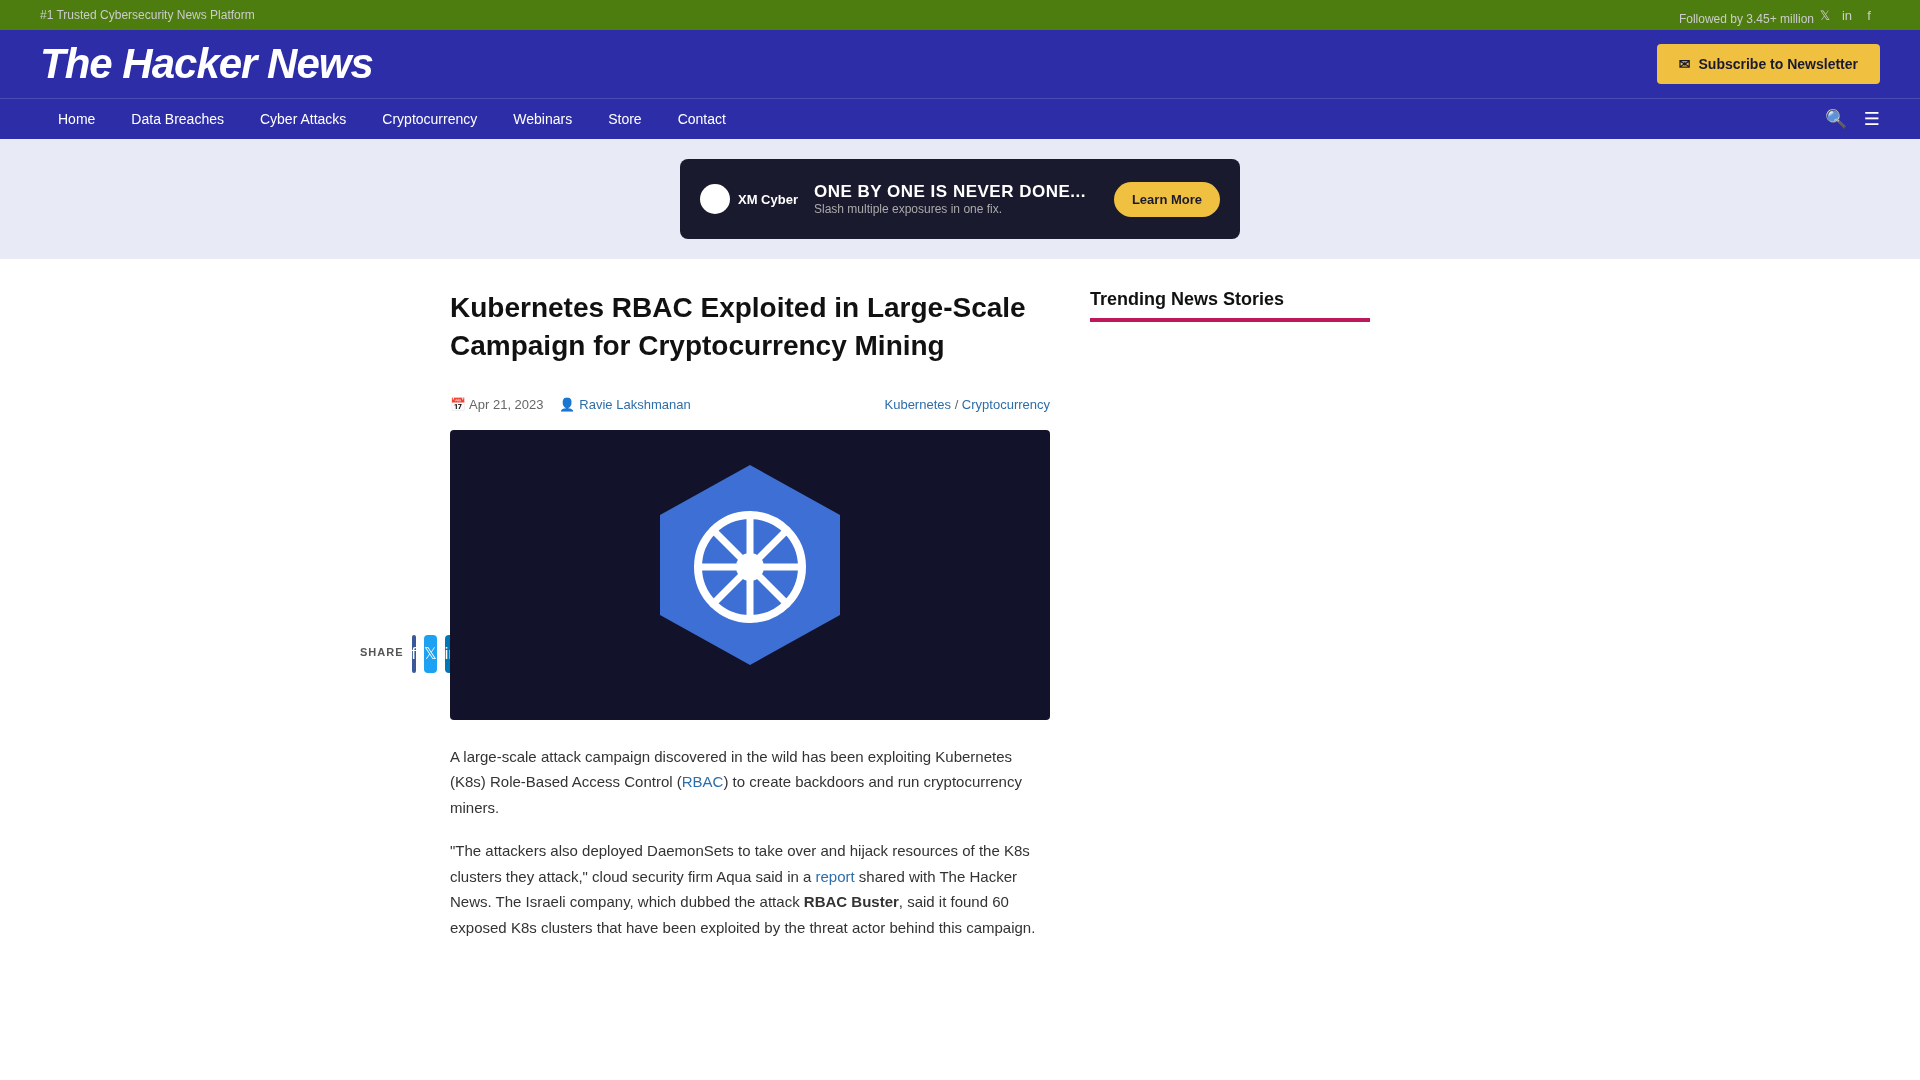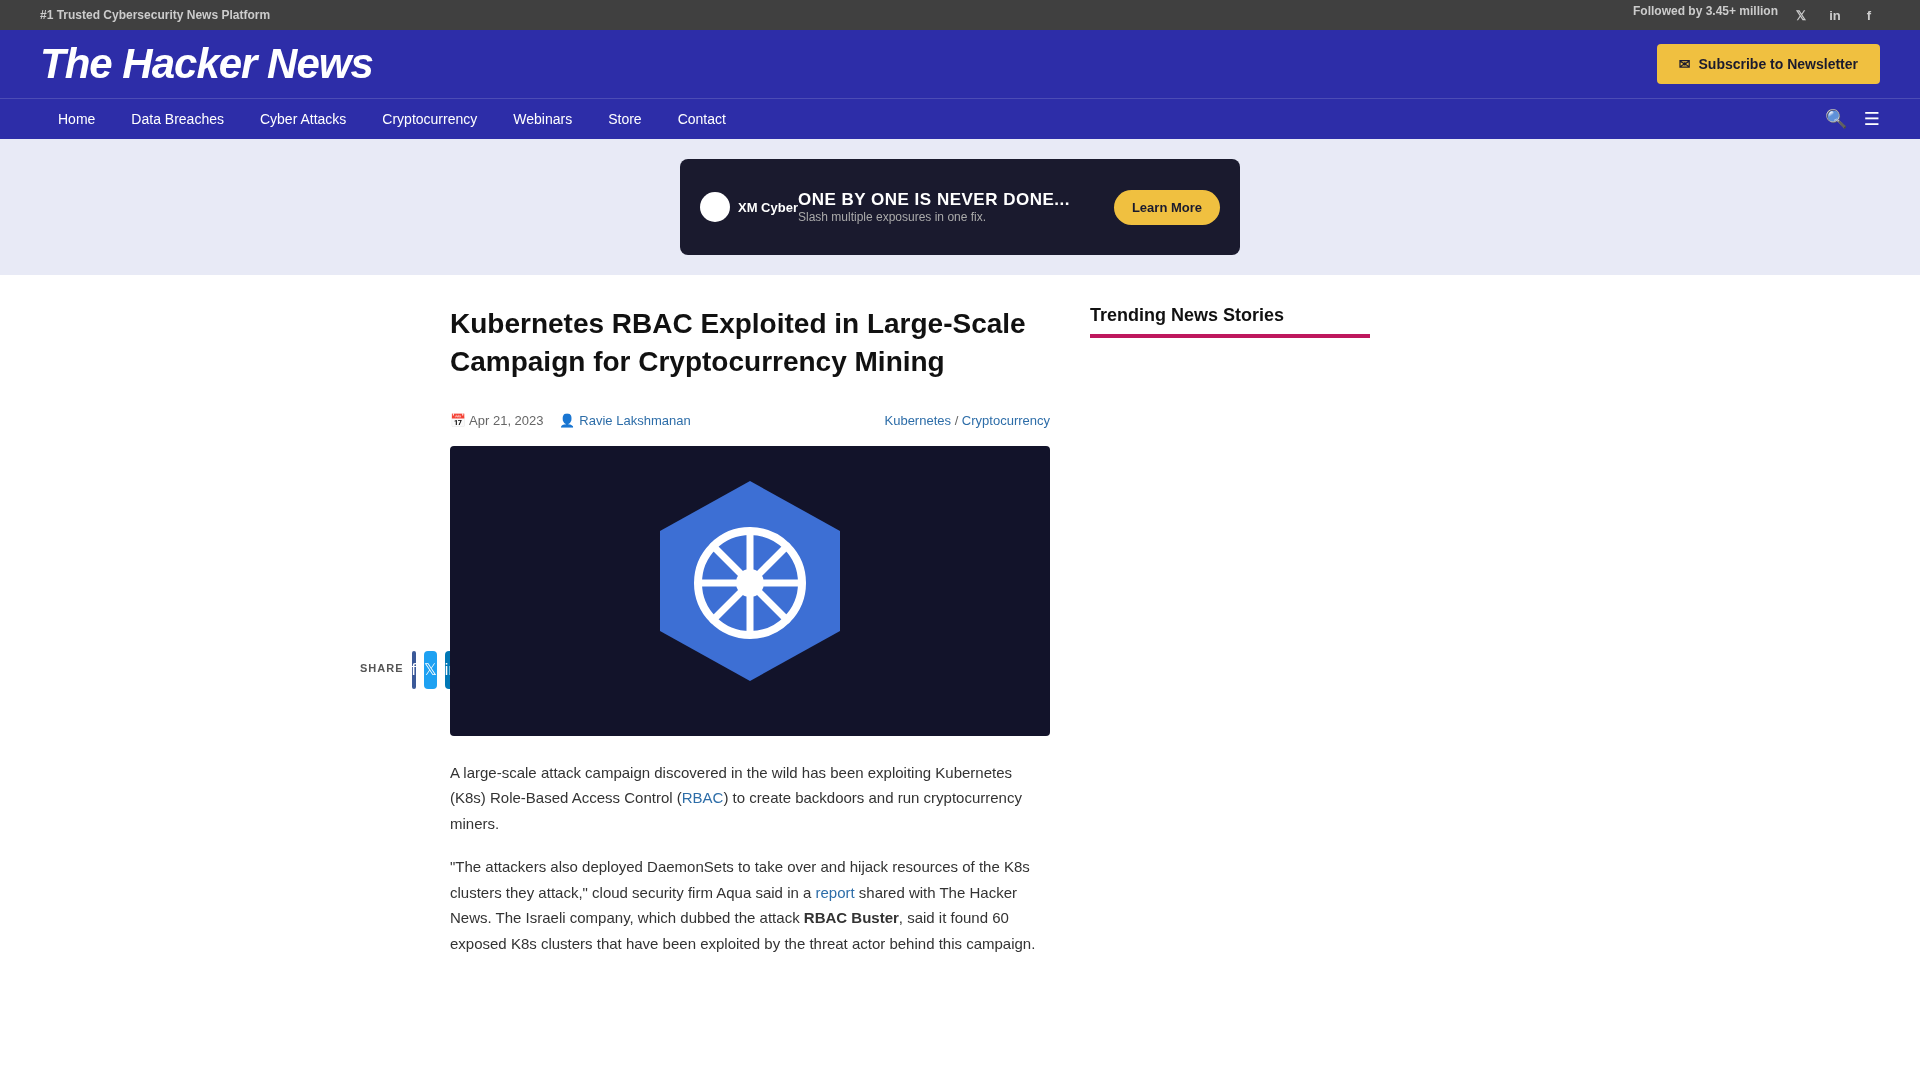--- a/index.html
+++ b/index.html
@@ -1,29 +1,28 @@
 <!DOCTYPE html>
 <html><head>
   <meta charset="utf-8">
   <style>
     * { margin: 0; padding: 0; box-sizing: border-box; }
     body { font-family: Arial, sans-serif; background: #fff; color: #333; }
 
     
     .top-bar {
-      background: #404040;
+      background: #4d7c0f;
       color: #ccc;
       font-size: 12px;
       padding: 4px 40px;
       display: flex;
       justify-content: space-between;
       align-items: center;
-      font-weight: bold;
-    }
-    .top-bar-right { display: flex; align-items: flex-start; gap: 12px; }
+    }
+    .top-bar-right { display: flex; align-items: flex-end; }
     .social-icon {
       display: inline-flex; align-items: center; justify-content: center;
       width: 22px; height: 22px; color: #ccc; font-size: 13px; cursor: pointer;
     }
 
     
     .header {
       background: #2d2da8;
       padding: 10px 40px;
       display: flex;
@@ -86,24 +85,25 @@
     .banner-area {
       background: #e8eaf6;
       padding: 20px 40px;
       display: flex;
       justify-content: center;
     }
     .banner {
       background: #1a1a2e;
       border-radius: 8px;
       width: 560px;
-      height: 96px;
+      height: 80px;
       display: flex;
       align-items: center;
       padding: 16px 20px;
+      gap: 16px;
       cursor: pointer;
     }
     .banner-logo {
       display: flex; align-items: center; gap: 8px;
       color: #fff; font-size: 13px; font-weight: bold; min-width: 80px;
     }
     .banner-logo-icon {
       width: 30px; height: 30px;
       background: #fff;
       border-radius: 50%;

